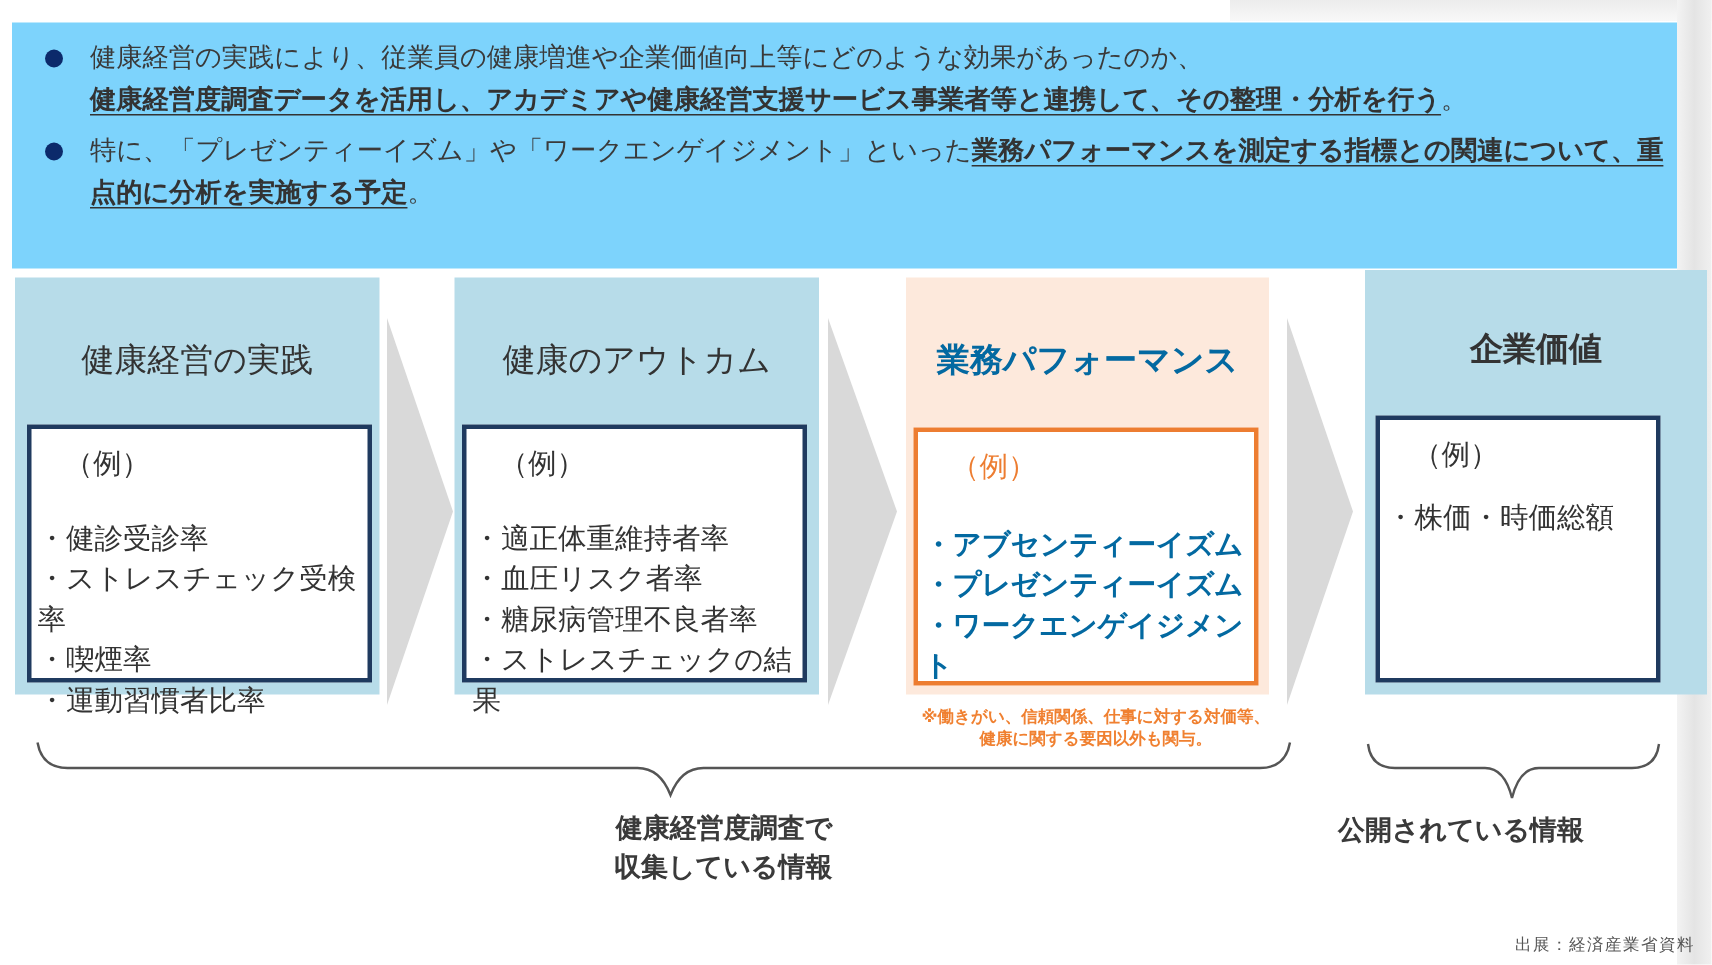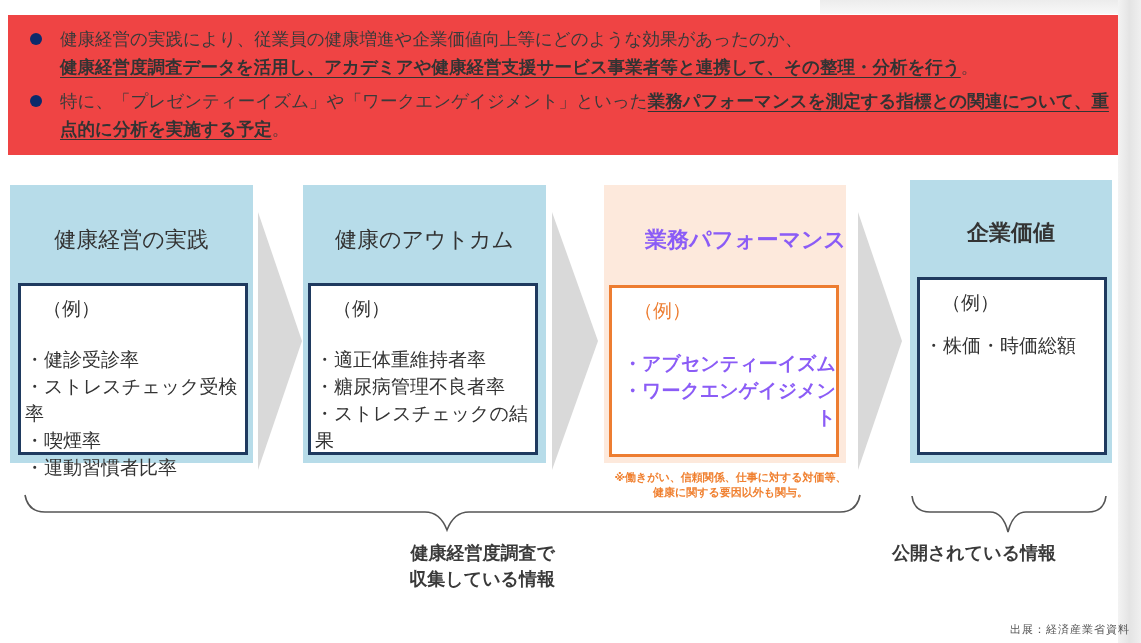--- a/index.html
+++ b/index.html
@@ -11,22 +11,22 @@
   }
   .shade-right {
     position:absolute; left:1118px; top:0; width:23px; height:643px;
     background:linear-gradient(90deg,#f3f3f3,#e4e4e4 50%,#f0f0f0);
   }
   .shade-top {
     position:absolute; left:820px; top:0; width:321px; height:14px;
     background:linear-gradient(180deg,#ececec,#f8f8f8);
   }
   .banner {
-    position:absolute; left:8px; top:15px; width:1110px; height:140px;
-    background:#ef4444; box-sizing:border-box; padding:10px 0 0 12px;
+    position:absolute; left:8px; top:15px; width:1110px; height:164px;
+    background:#7dd3fc; box-sizing:border-box; padding:10px 0 0 12px;
   }
   .bullet-row { position:relative; padding-left:40px; font-size:17.5px; line-height:28px; color:#3a3a3a; }
   .bullet-dot {
     position:absolute; left:10px; top:8px; width:12px; height:12px; border-radius:50%;
     background:#0c2a6b;
   }
   .bullet-row + .bullet-row { margin-top:6px; }
   .bold-u { font-weight:bold; text-decoration:underline; text-underline-offset:4px; color:#333; }
 
   .col { position:absolute; top:185px; height:278px; }
@@ -37,21 +37,21 @@
     position:absolute; left:0; right:0; top:40px; text-align:center;
     font-size:22px; color:#333;
   }
   .inner {
     position:absolute; background:#ffffff; box-sizing:border-box;
     border:3px solid #1f3a5f;
   }
   .inner.orange { border-color:#ed7d31; }
   .ex { position:absolute; left:22px; top:10px; font-size:19px; color:#333; }
   .items { position:absolute; left:4px; top:60px; font-size:19px; line-height:27px; color:#333; }
-  .orange-txt { color:#8b5cf6; font-weight:bold;text-align:right; }
+  .orange-txt { color:#0369a1; font-weight:bold; }
 
   .arrow { position:absolute; }
 
   .note {
     position:absolute; left:598px; top:470px; width:265px; text-align:center;
     font-size:11px; line-height:15px; color:#f08030; font-weight:bold;
   }
   .brace-svg { position:absolute; left:0; top:0; }
   .label-left {
     position:absolute; left:340px; top:540px; width:215px; text-align:right;
@@ -102,51 +102,53 @@
   <polygon points="0,0 44,129 0,258" fill="#d9d9d9"></polygon>
 </svg>
 
 <div class="col" style="left:303px; width:243px;">
   <div class="col-head" style="background:#b7dce9;"></div>
   <div class="col-title">健康のアウトカム</div>
   <div class="inner" style="left:5px; top:98px; width:230px; height:172px;">
     <div class="ex">（例）</div>
     <div class="items">
       <div>・適正体重維持者率</div>
+      <div>・血圧リスク者率</div>
       <div>・糖尿病管理不良者率</div>
       <div>・ストレスチェックの結果</div>
     </div>
   </div>
 </div>
 
 <svg class="arrow" style="left:552px; top:212px;" width="46" height="258" viewBox="0 0 46 258">
   <polygon points="0,0 46,129 0,258" fill="#d9d9d9"></polygon>
 </svg>
 
 <div class="col" style="left:604px; width:242px;">
   <div class="col-head" style="background:#fde9dc;"></div>
   <div class="col-title orange-txt">業務パフォーマンス</div>
   <div class="inner orange" style="left:5px; top:100px; width:230px; height:172px;">
     <div class="ex" style="color:#ed7d31;">（例）</div>
     <div class="items orange-txt" style="top:62px;">
       <div>・アブセンティーイズム</div>
+      <div>・プレゼンティーイズム</div>
       <div>・ワークエンゲイジメント</div>
     </div>
   </div>
 </div>
 <div class="note">
   <div>※働きがい、信頼関係、仕事に対する対価等、</div>
   <div>健康に関する要因以外も関与。</div>
 </div>
 
 <svg class="arrow" style="left:858px; top:212px;" width="44" height="258" viewBox="0 0 44 258">
   <polygon points="0,0 44,129 0,258" fill="#d9d9d9"></polygon>
 </svg>
 
-<div class="col" style="left:910px; top:180px; width:202px; height:283px;">
+<div class="col" style="left:910px; top:180px; width:202px; height:283px;padding-left:26px;">
   <div class="col-head" style="background:#b7dce9;"></div>
   <div class="col-title" style="font-weight:bold; top:38px;">企業価値</div>
   <div class="inner" style="left:7px; top:97px; width:190px; height:178px;">
     <div class="ex">（例）</div>
     <div class="items" style="top:52px;">
       <div>・株価・時価総額</div>
     </div>
   </div>
 </div>
 

